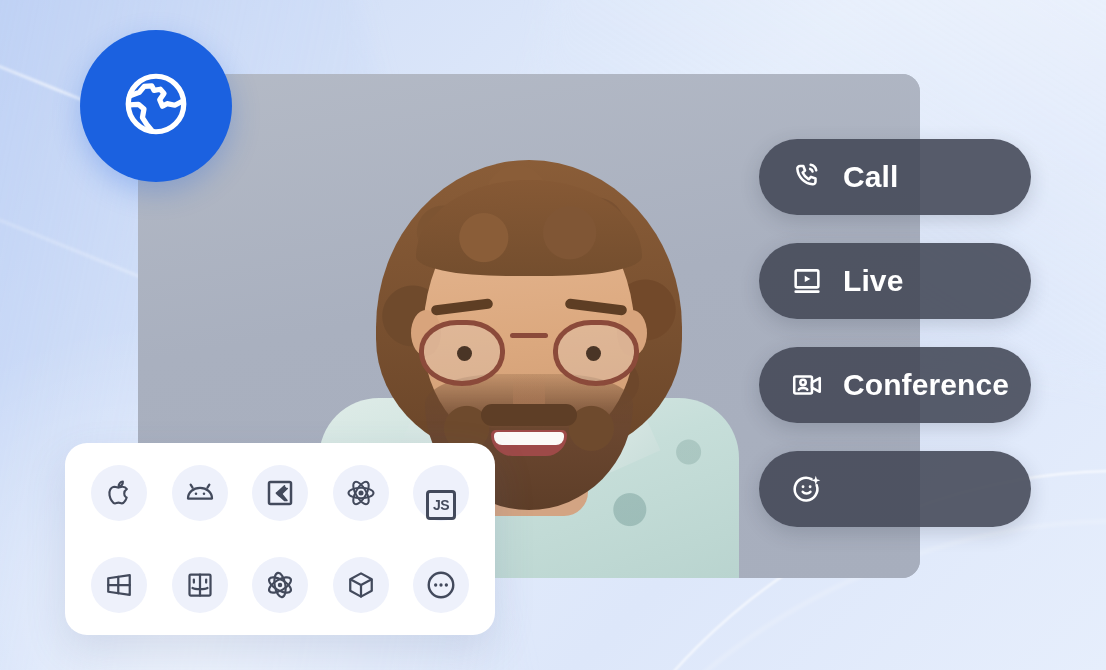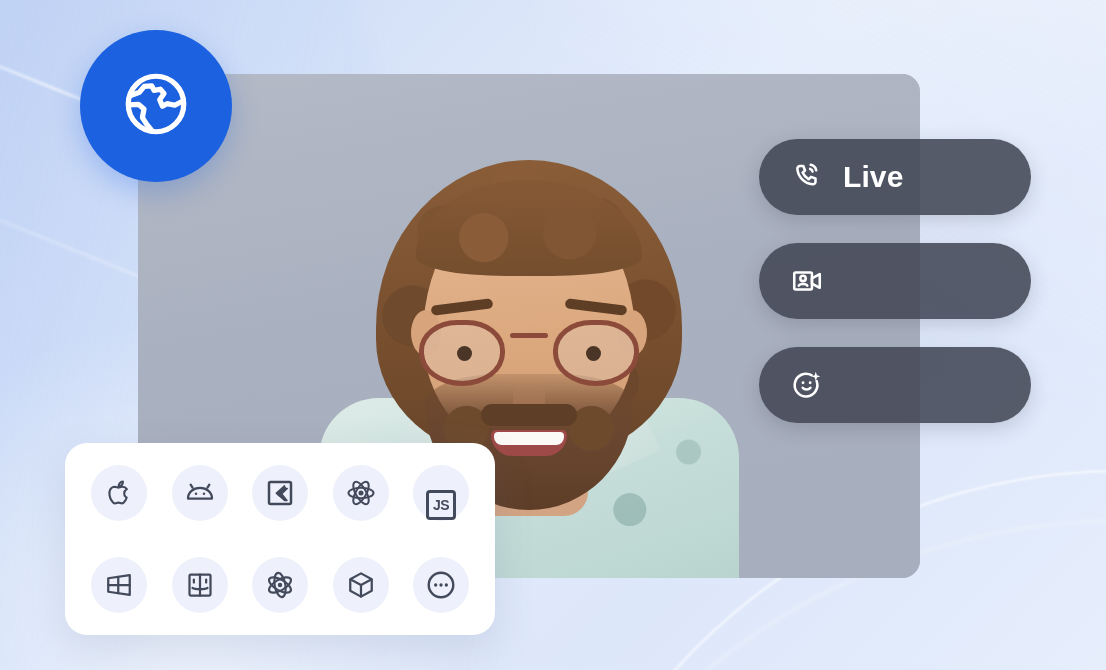--- a/index.html
+++ b/index.html
@@ -359,33 +359,44 @@
 
     <div class="action-btn">
       <span class="ico">
         <svg width="34" height="34" viewBox="0 0 24 24" fill="none" stroke="#ffffff" stroke-width="1.8" stroke-linecap="round" stroke-linejoin="round">
           <path d="M7.2 4.2 L9.4 4.2 L10.6 7.4 L8.9 8.9 C9.8 11 11.2 12.5 13.2 13.6 L14.8 11.9 L18 13.1 L18 15.3
                    C18 16.4 17.1 17.2 16 17.1 C10.2 16.6 5.6 12 5.2 6.2 C5.1 5.1 5.9 4.2 7.2 4.2 Z"></path>
           <path d="M14.6 3.4 C16.6 3.8 18.1 5.3 18.5 7.3"></path>
           <path d="M14.2 6.3 C15.1 6.6 15.7 7.2 15.9 8.1"></path>
         </svg>
       </span>
+      <span class="lbl">Call</span>
+    </div>
+
+    <div class="action-btn">
+      <span class="ico">
+        <svg width="34" height="34" viewBox="0 0 24 24" fill="none" stroke="#ffffff" stroke-width="1.8" stroke-linecap="round" stroke-linejoin="round">
+          <rect x="4" y="4.5" width="16" height="12" rx="1"></rect>
+          <path d="M10.4 8.3 L14.4 10.5 L10.4 12.7 Z" fill="#ffffff" stroke="none"></path>
+          <path d="M4 19.5 H20"></path>
+        </svg>
+      </span>
       <span class="lbl">Live</span>
     </div>
-
 
     <div class="action-btn">
       <span class="ico">
         <svg width="34" height="34" viewBox="0 0 24 24" fill="none" stroke="#ffffff" stroke-width="1.8" stroke-linecap="round" stroke-linejoin="round">
           <rect x="3" y="6" width="12.5" height="12" rx="1"></rect>
           <circle cx="9.2" cy="10.2" r="1.9"></circle>
           <path d="M6.2 15.3 C6.7 13.7 11.7 13.7 12.2 15.3"></path>
           <path d="M15.5 10.2 L21 7.2 V16.8 L15.5 13.8 Z"></path>
         </svg>
       </span>
+      <span class="lbl">Conference</span>
     </div>
 
     <div class="action-btn">
       <span class="ico">
         <svg width="34" height="34" viewBox="0 0 24 24" fill="none" stroke="#ffffff" stroke-width="1.8" stroke-linecap="round" stroke-linejoin="round">
           <path d="M18.8 9.3 A8 8 0 1 1 15.2 5.1"></path>
           <circle cx="9.2" cy="10.4" r="1" fill="#ffffff" stroke="none"></circle>
           <circle cx="14.2" cy="10.4" r="1" fill="#ffffff" stroke="none"></circle>
           <path d="M9 14 C10.4 15.6 13 15.6 14.4 14"></path>
           <path d="M18.2 2.6 L19 5.1 L21.4 5.9 L19 6.7 L18.2 9.2 L17.4 6.7 L15 5.9 L17.4 5.1 Z" fill="#ffffff" stroke="none"></path>

